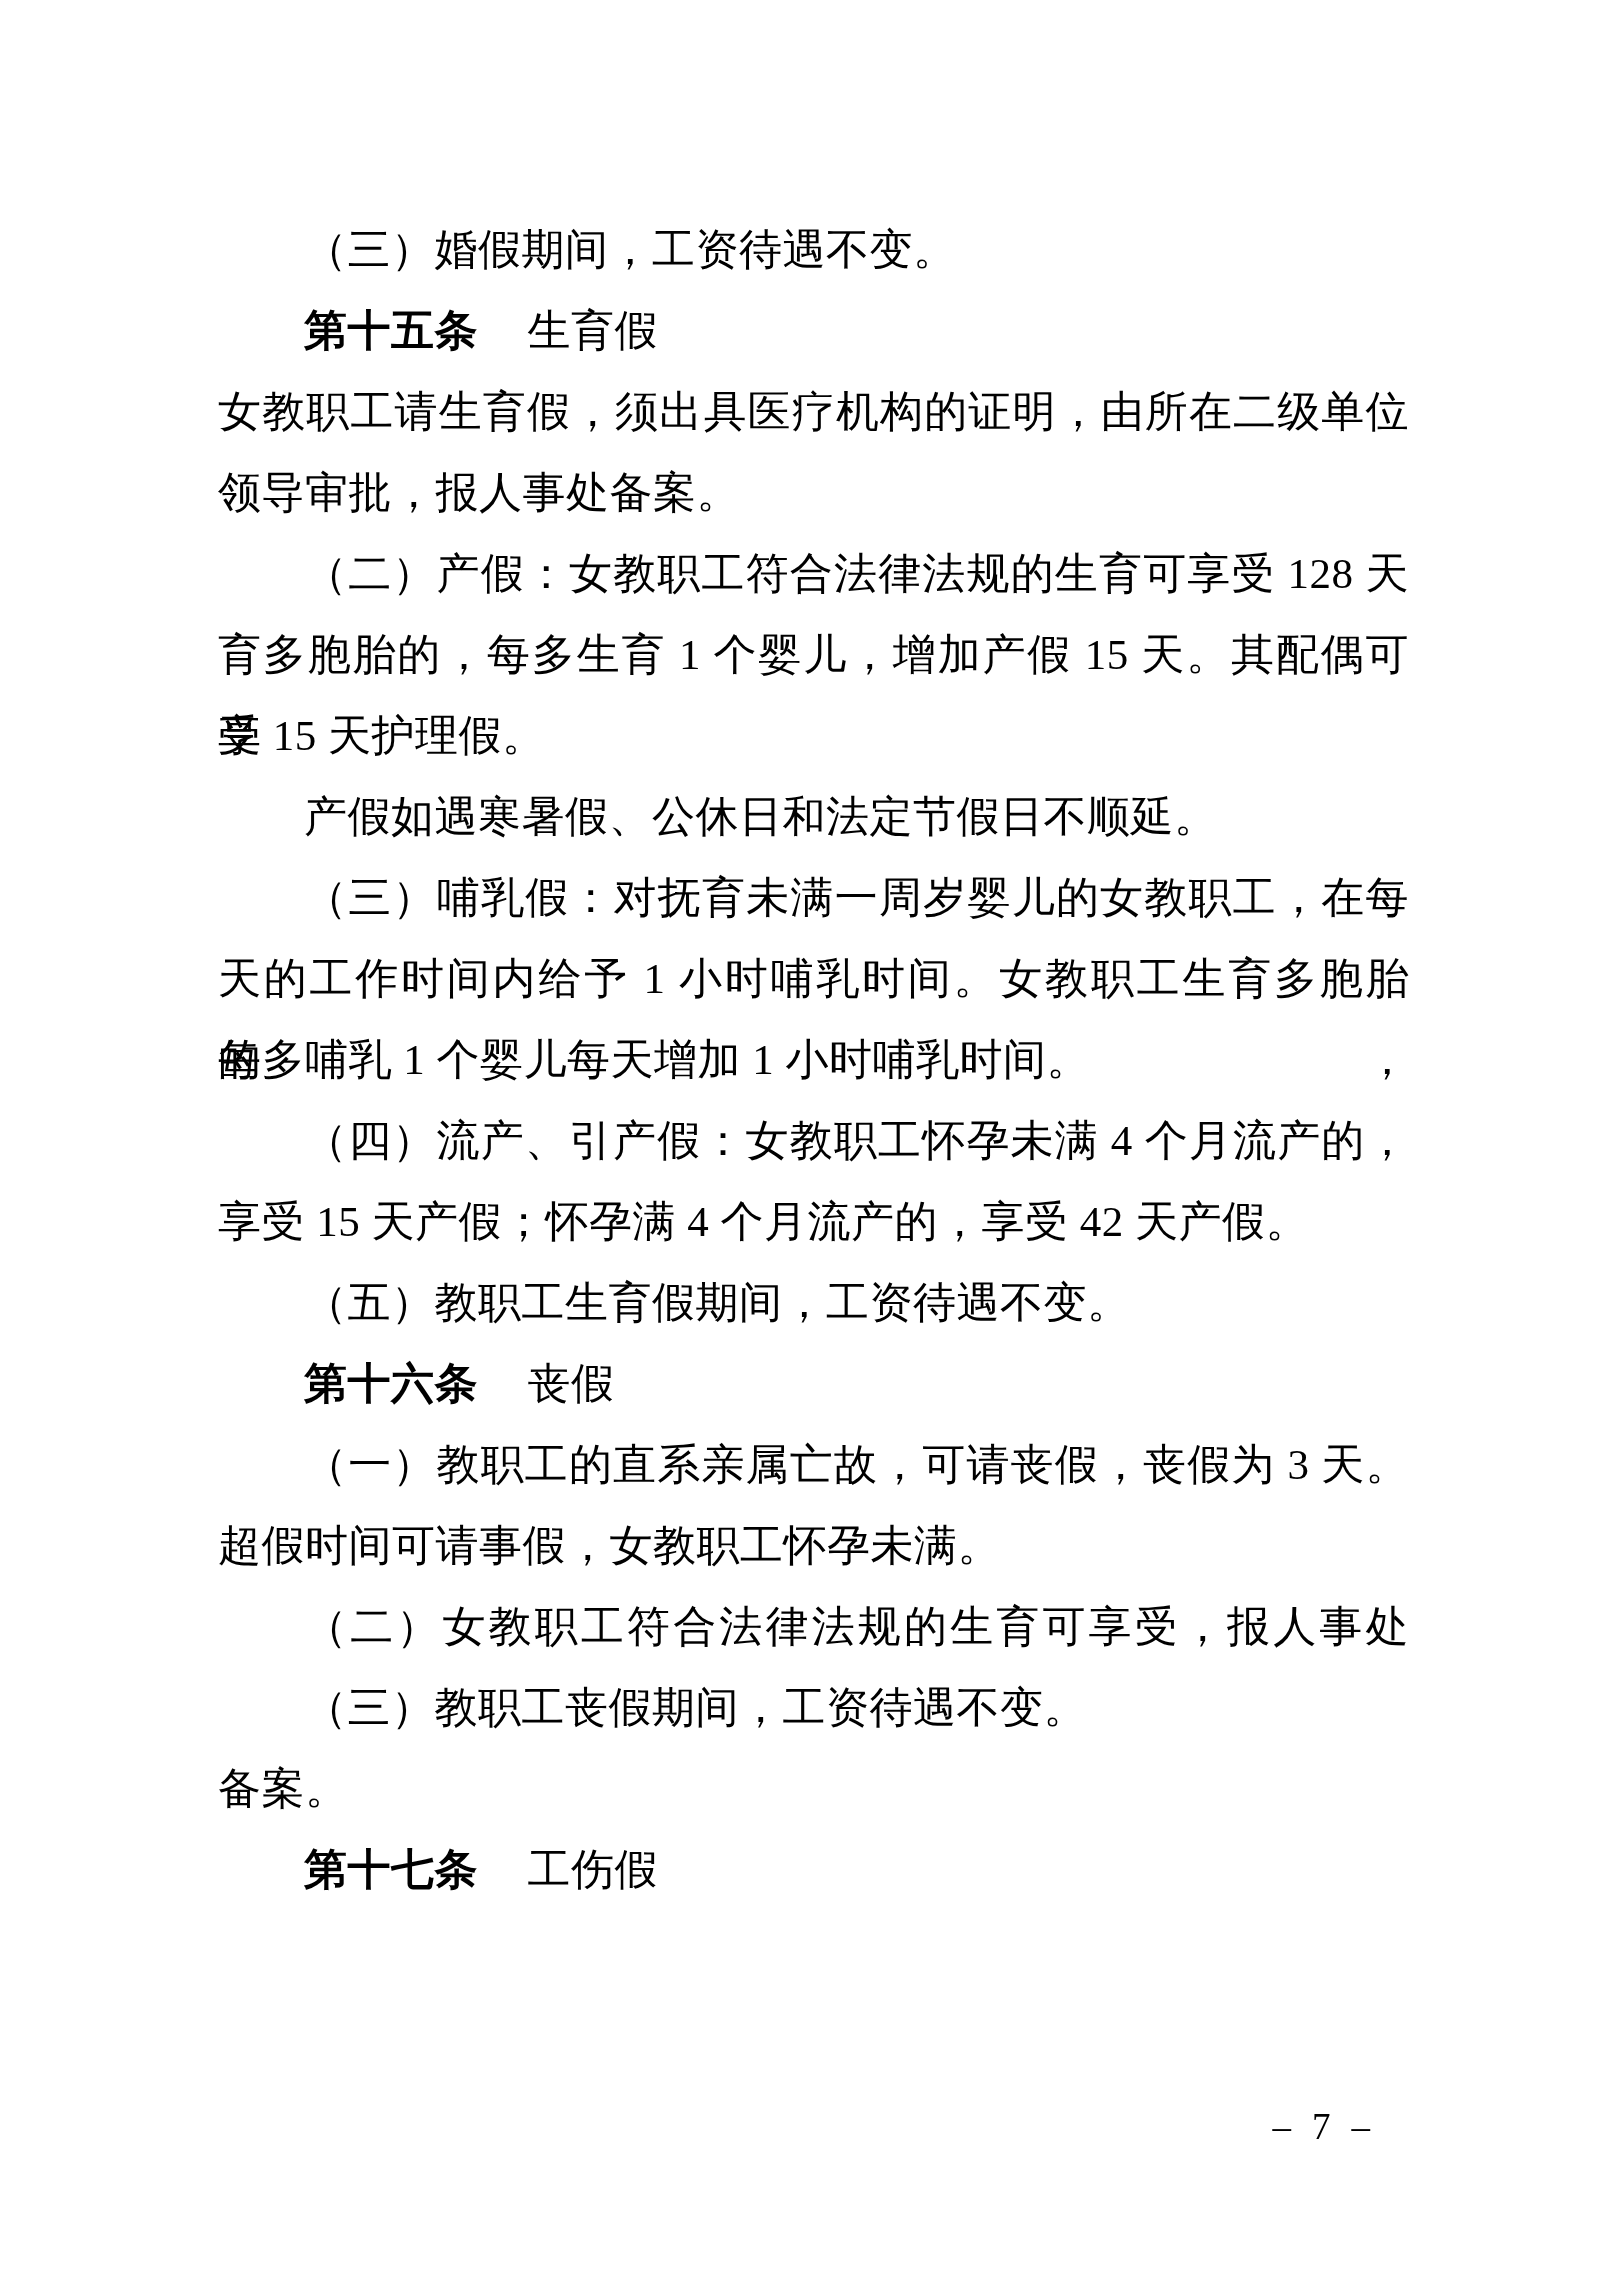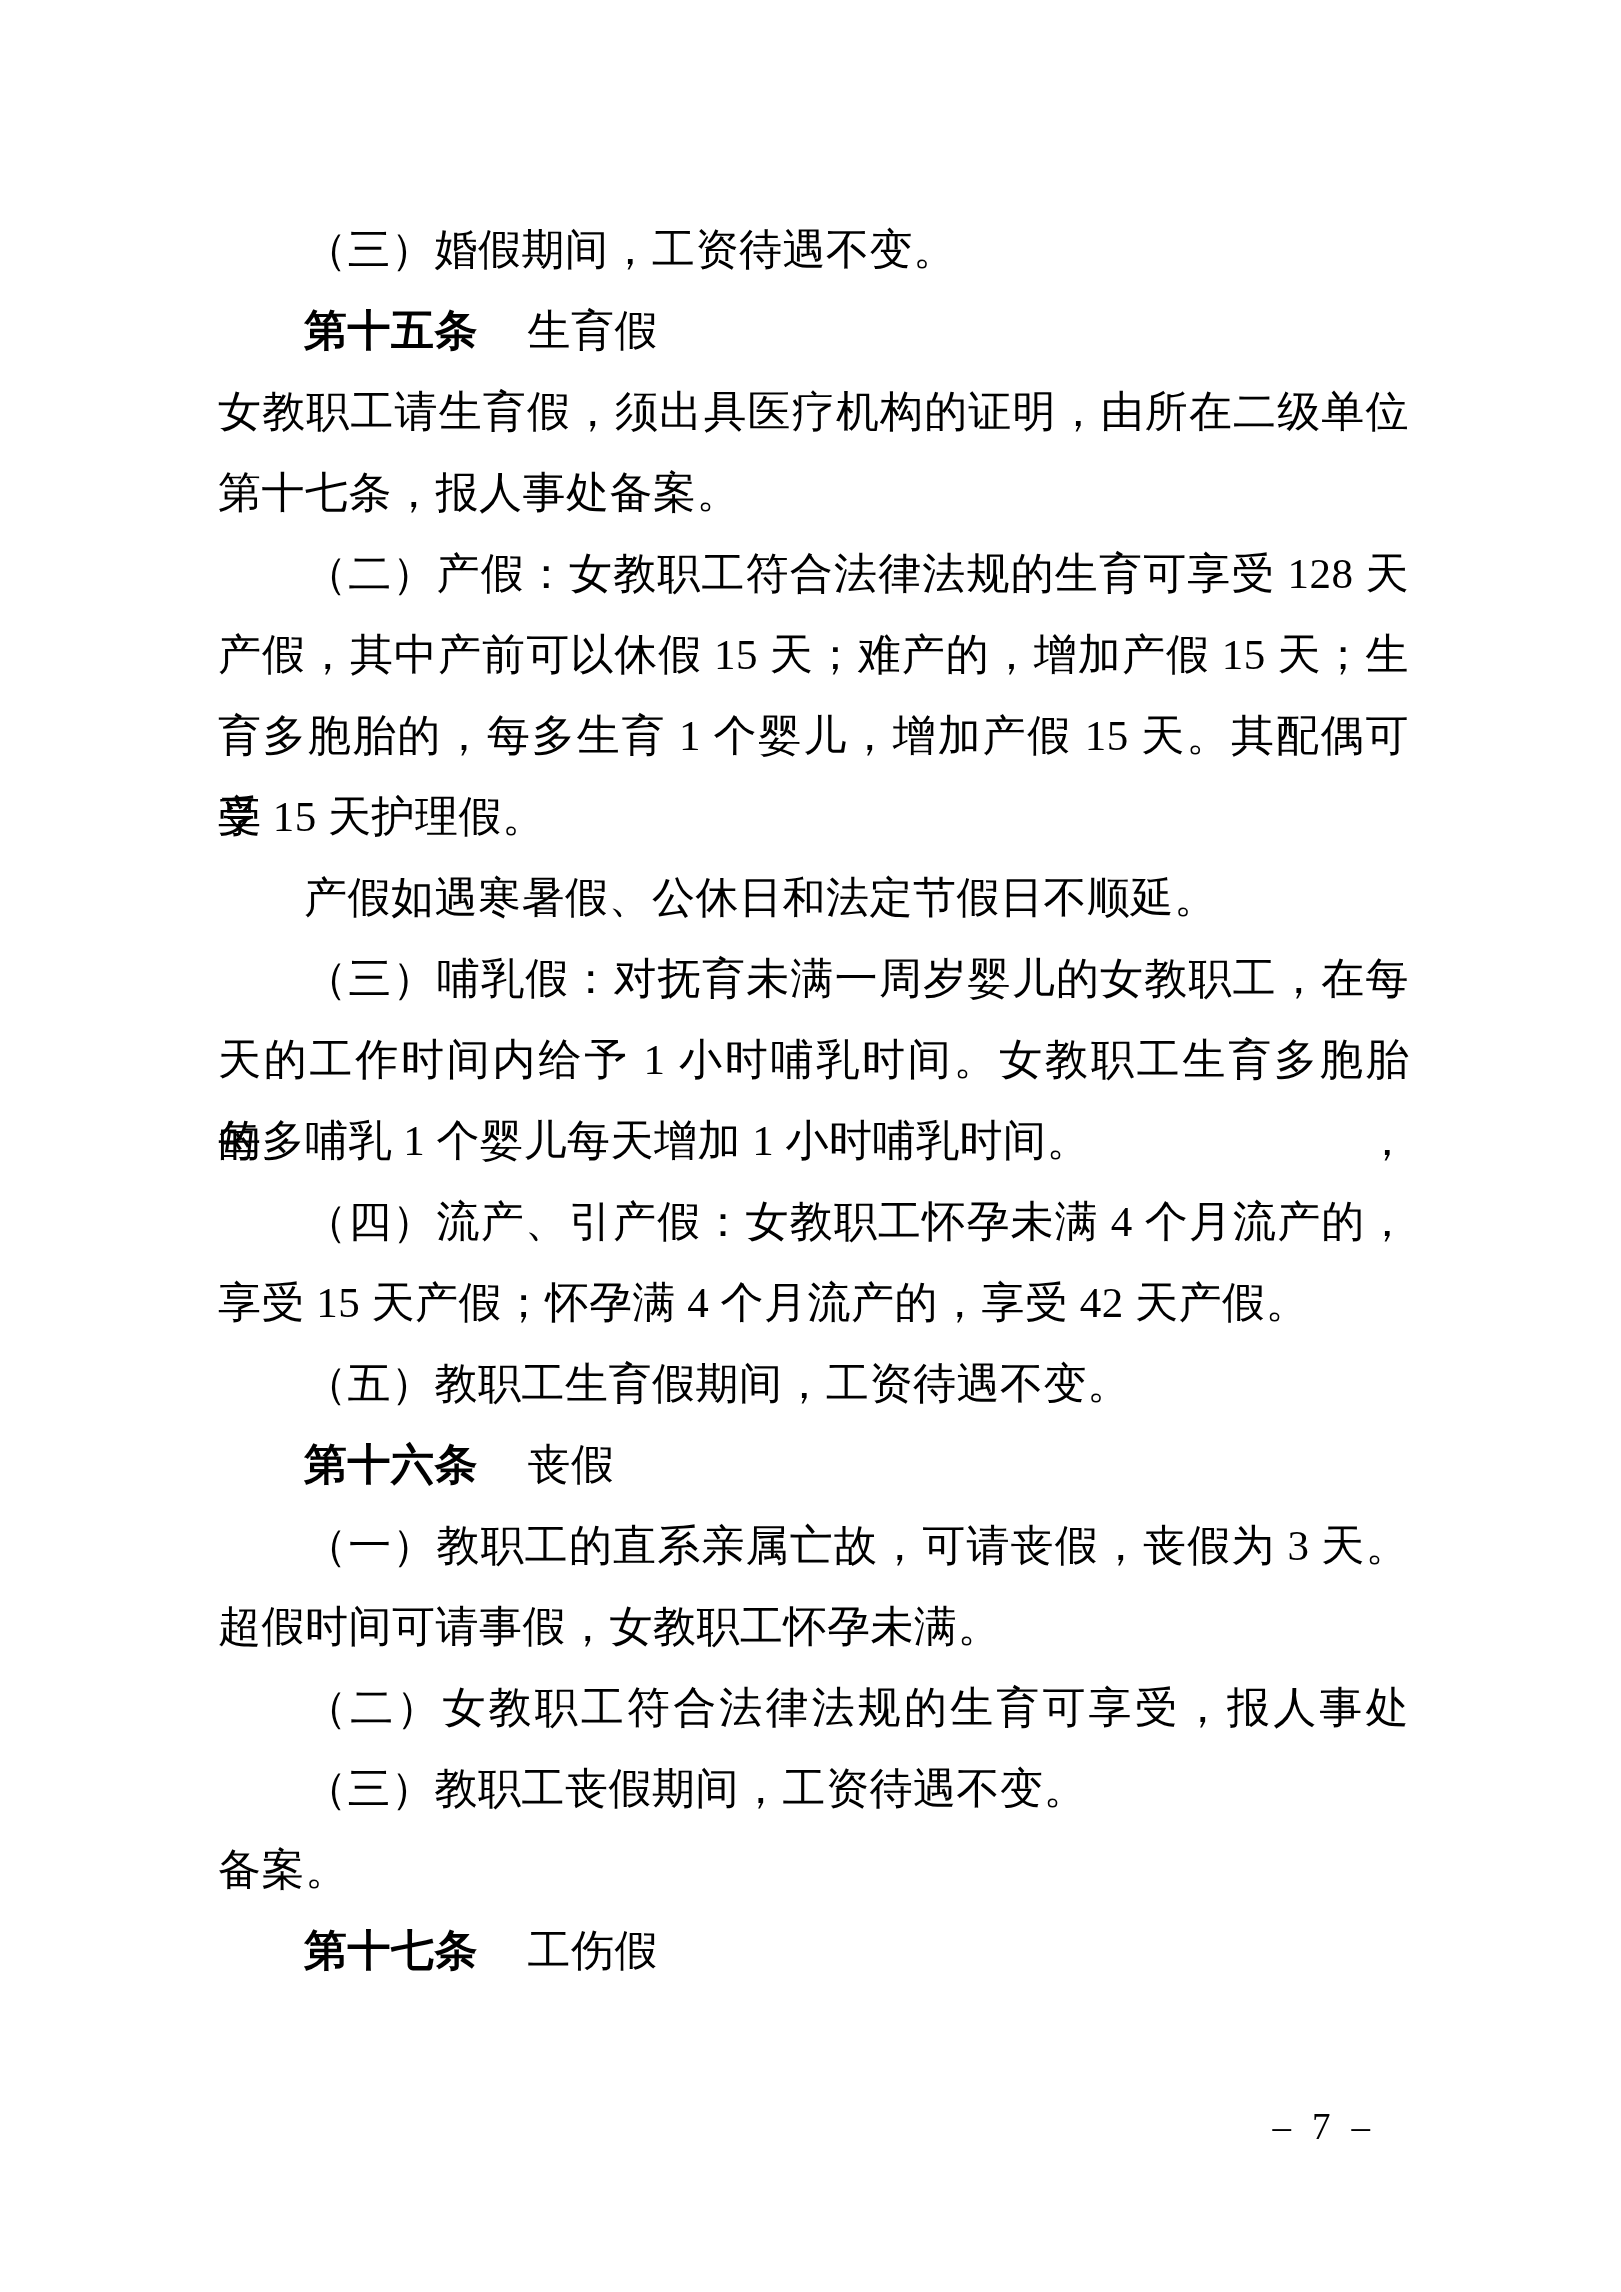--- a/index.html
+++ b/index.html
@@ -58,23 +58,22 @@
   }
 </style>
 </head>
 <body>
 
 <div class="page">
   <div class="doc-body">
       <div class="line indent">（三）婚假期间，工资待遇不变。</div>
       <div class="line indent"><span class="heading-bold">第十五条</span><span class="heading-rest">生育假</span></div>
       <div class="line fill">女教职工请生育假，须出具医疗机构的证明，由所在二级单位</div>
-      <div class="line">第十七条，报人事处备案。</div>
+      <div class="line">领导审批，报人事处备案。</div>
       <div class="line indent fill">（二）产假：女教职工符合法律法规的生育可享受 128 天</div>
-      <div class="line fill">产假，其中产前可以休假 15 天；难产的，增加产假 15 天；生</div>
       <div class="line fill">育多胞胎的，每多生育 1 个婴儿，增加产假 15 天。其配偶可享</div>
       <div class="line">受 15 天护理假。</div>
       <div class="line indent">产假如遇寒暑假、公休日和法定节假日不顺延。</div>
       <div class="line indent fill">（三）哺乳假：对抚育未满一周岁婴儿的女教职工，在每</div>
       <div class="line fill">天的工作时间内给予 1 小时哺乳时间。女教职工生育多胞胎的，</div>
       <div class="line">每多哺乳 1 个婴儿每天增加 1 小时哺乳时间。</div>
       <div class="line indent fill">（四）流产、引产假：女教职工怀孕未满 4 个月流产的，</div>
       <div class="line">享受 15 天产假；怀孕满 4 个月流产的，享受 42 天产假。</div>
       <div class="line indent">（五）教职工生育假期间，工资待遇不变。</div>
       <div class="line indent"><span class="heading-bold">第十六条</span><span class="heading-rest">丧假</span></div>

